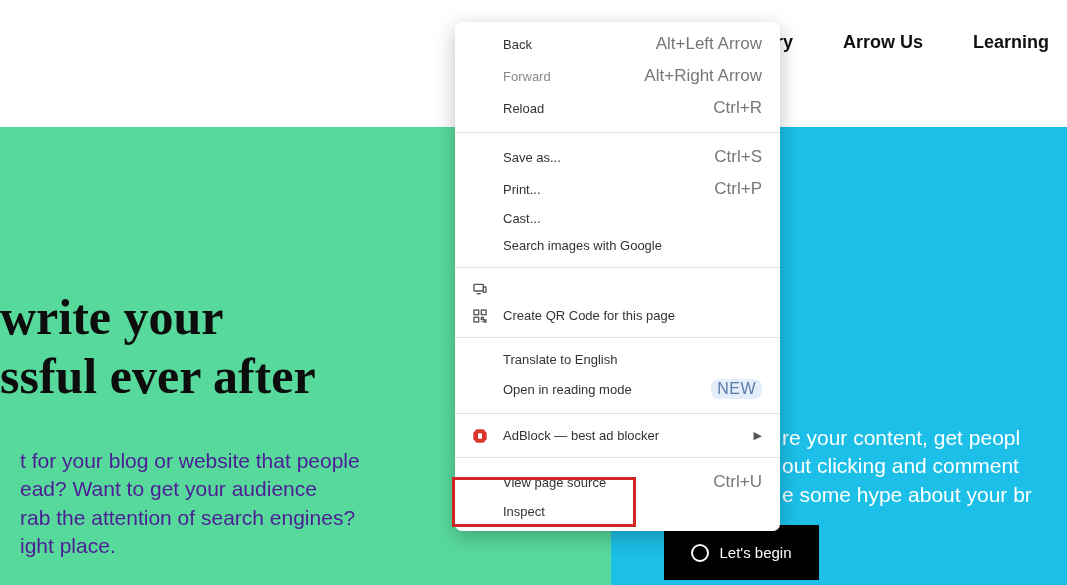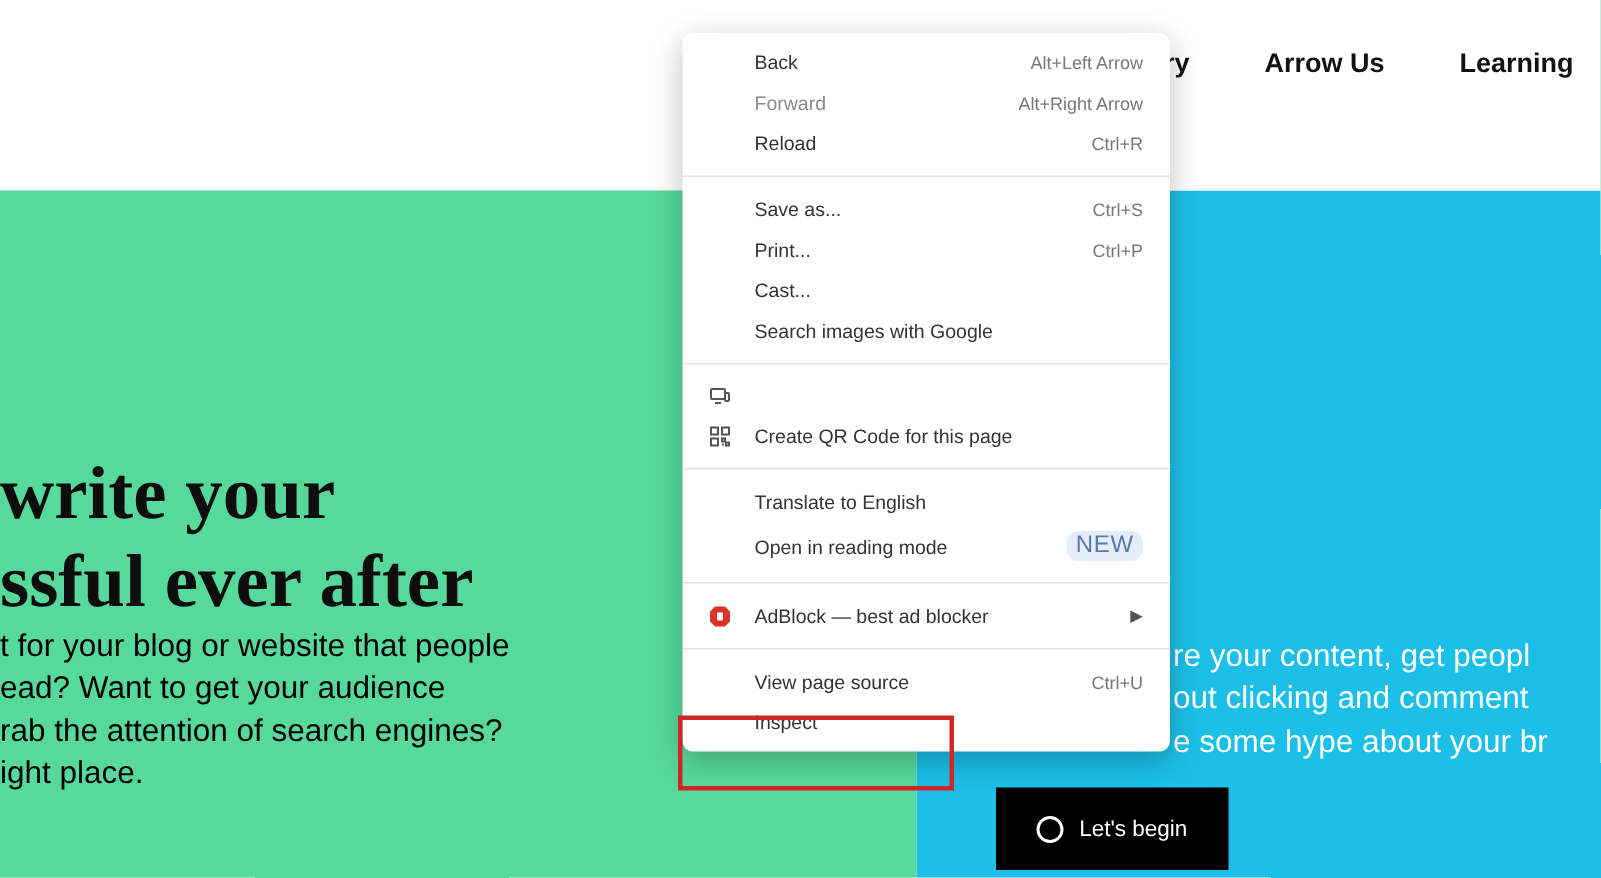--- a/index.html
+++ b/index.html
@@ -42,38 +42,39 @@
     position: absolute;
     top: 127px; left: 611px;
     width: 456px;
     height: 458px;
     background: #1bbfe7;
   }
 
   
   .headline {
     position: absolute;
-    left: 0; top: 299px;
+    left: 0; top: 288px;
     width: 470px;
     font-family: Georgia, "Times New Roman", serif;
     font-weight: 700;
     font-size: 50px;
     line-height: 1.18;
     color: #0d0d0d;
   }
   .headline .line2 { white-space: nowrap; }
 
   
   .body-left {
     position: absolute;
-    left: 0; top: 417px;
+    left: 0; top: 447px;
     width: 408px;
     font-size: 21px;
     line-height: 1.35;
-    color: #000000;
+    color: #4c1d95;
+    padding-left: 20px;
   }
   
   .body-right {
     position: absolute;
     left: 782px;
     top: 424px;
     width: 285px;
     font-size: 21px;
     line-height: 1.35;
     color: #fff;
@@ -119,21 +120,21 @@
   .menu-section { padding: 6px 0; }
   .menu-item {
     display: flex;
     align-items: center;
     padding: 6px 18px 6px 48px;
     position: relative;
     cursor: default;
     min-height: 26px;
   }
   .menu-item .label { flex: 1; }
-  .menu-item .shortcut { color: #777; font-size: 12px; }
+  .menu-item .shortcut { color: #777; font-size: 17px; }
   .menu-item .icon-slot {
     position: absolute;
     left: 16px;
     top: 50%;
     transform: translateY(-50%);
     width: 18px; height: 18px;
     display: flex; align-items: center; justify-content: center;
     color: #555;
   }
   .menu-sep { height: 1px; background: #e2e2e2; margin: 2px 0; }

